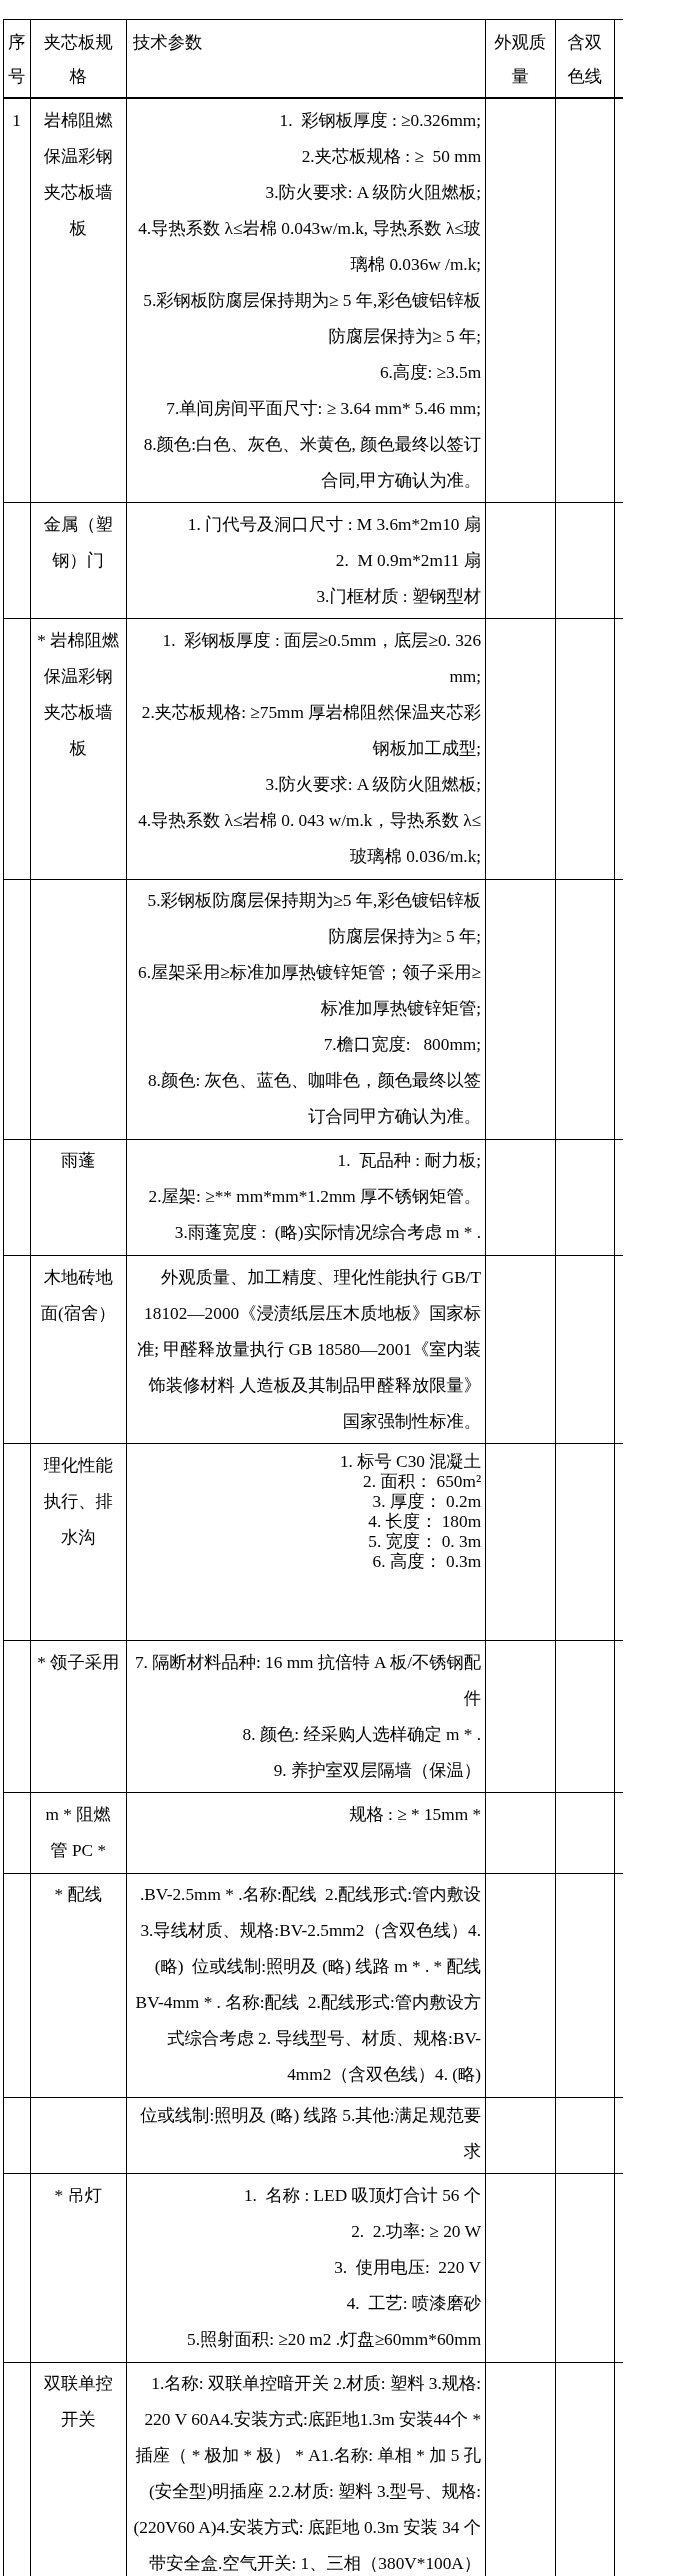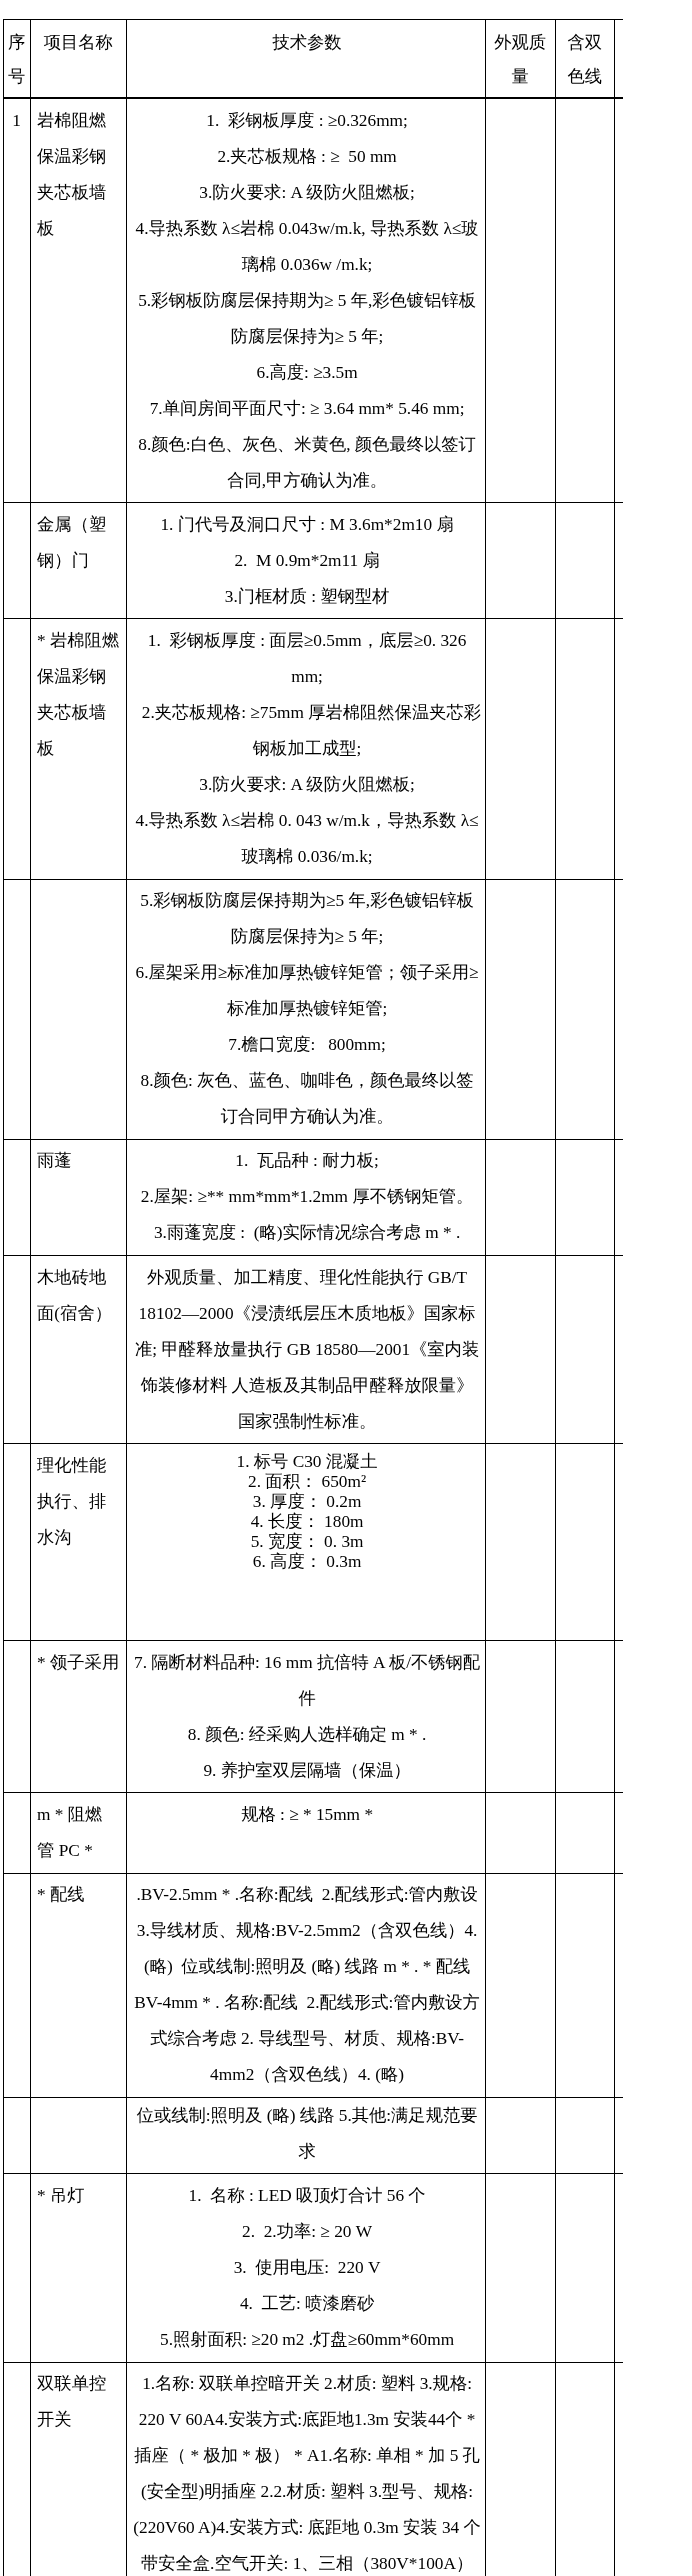--- a/index.html
+++ b/index.html
@@ -23,44 +23,44 @@
   
   tr.hdr{height:70px}
   tr.hdr td{text-align:center;line-height:34px;padding-top:5.5px;border-bottom:2.7px solid #000}
   
   tr.r1{height:402px} tr.r2{height:109px} tr.r3{height:254px} tr.r4{height:255px}
   tr.r5{height:109px} tr.r6{height:146px} tr.r7{height:197px} tr.r8{height:109px}
   tr.r9{height:75px}  tr.r10{height:181px} tr.r11{height:34px} tr.r12{height:186px}
   tr.r13{height:253px}
   
   td.seq{text-align:center;padding:3.6px 0.9px}
-  td.name{text-align:left;padding:3.6px 6.4px}
-  td.params{text-align:center;white-space:pre-wrap;padding:3.6px 3.6px 3.6px 6.4px}
+  td.name{text-align:center;padding:3.6px 6.4px}
+  td.params{text-align:right;white-space:pre-wrap;padding:3.6px 3.6px 3.6px 6.4px}
   td.note{padding:3.6px 24px 3.6px 11px}
   tr.r7 td.params{line-height:20px;padding-top:7.3px}
   tr.r11 td.params{padding-top:0}
 </style>
 </head>
 <body>
 
 <div class="tbl-wrap">
   <table>
     <colgroup>
       <col class="c-seq">
         <col class="c-name">
         <col class="c-params">
       <col class="c-unit">
         <col class="c-qty">
         <col class="c-note">
     </colgroup>
     <tbody>
       <tr class="hdr">
         <td class="seq">序号</td>
-        <td class="name">项目名称</td>
-        <td class="params" style="text-align:center;white-space:normal">技术参数</td>
+        <td class="name">夹芯板规格</td>
+        <td class="params" style="text-align:left;white-space:normal">技术参数</td>
         <td class="unit">外观质量</td>
         <td class="qty">含双色线</td>
         <td class="note"></td>
       </tr>
     <tr class="r1">
     <td class="seq">1</td>
     <td class="name">岩棉阻燃保温彩钢夹芯板墙板</td>
     <td class="params">1.  彩钢板厚度 : ≥0.326mm;
 2.夹芯板规格 : ≥  50 mm
 3.防火要求: A 级防火阻燃板;

